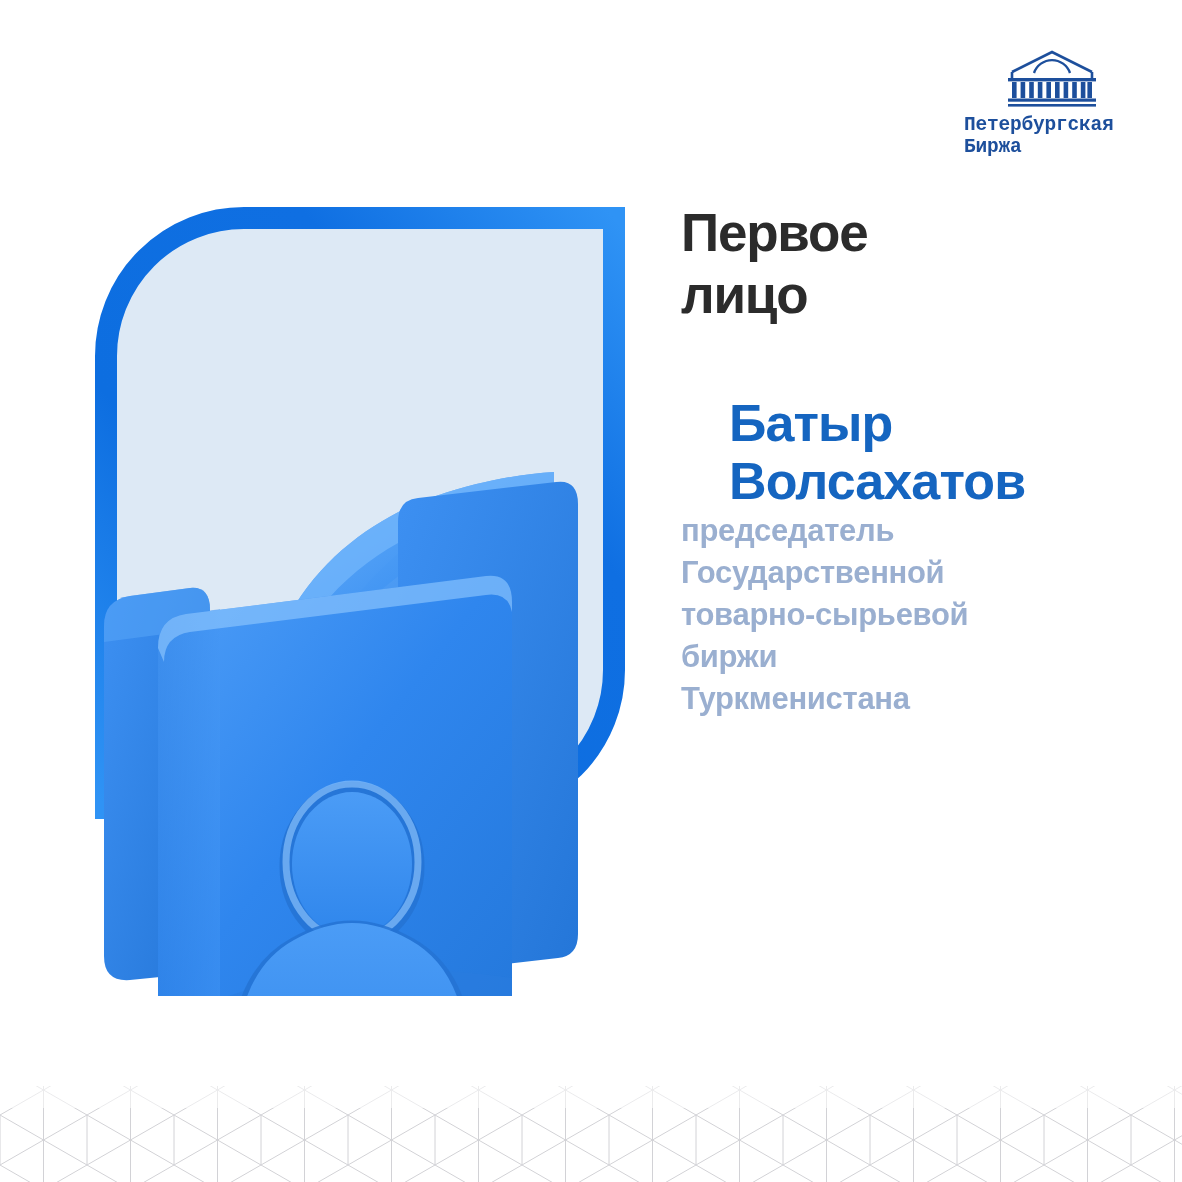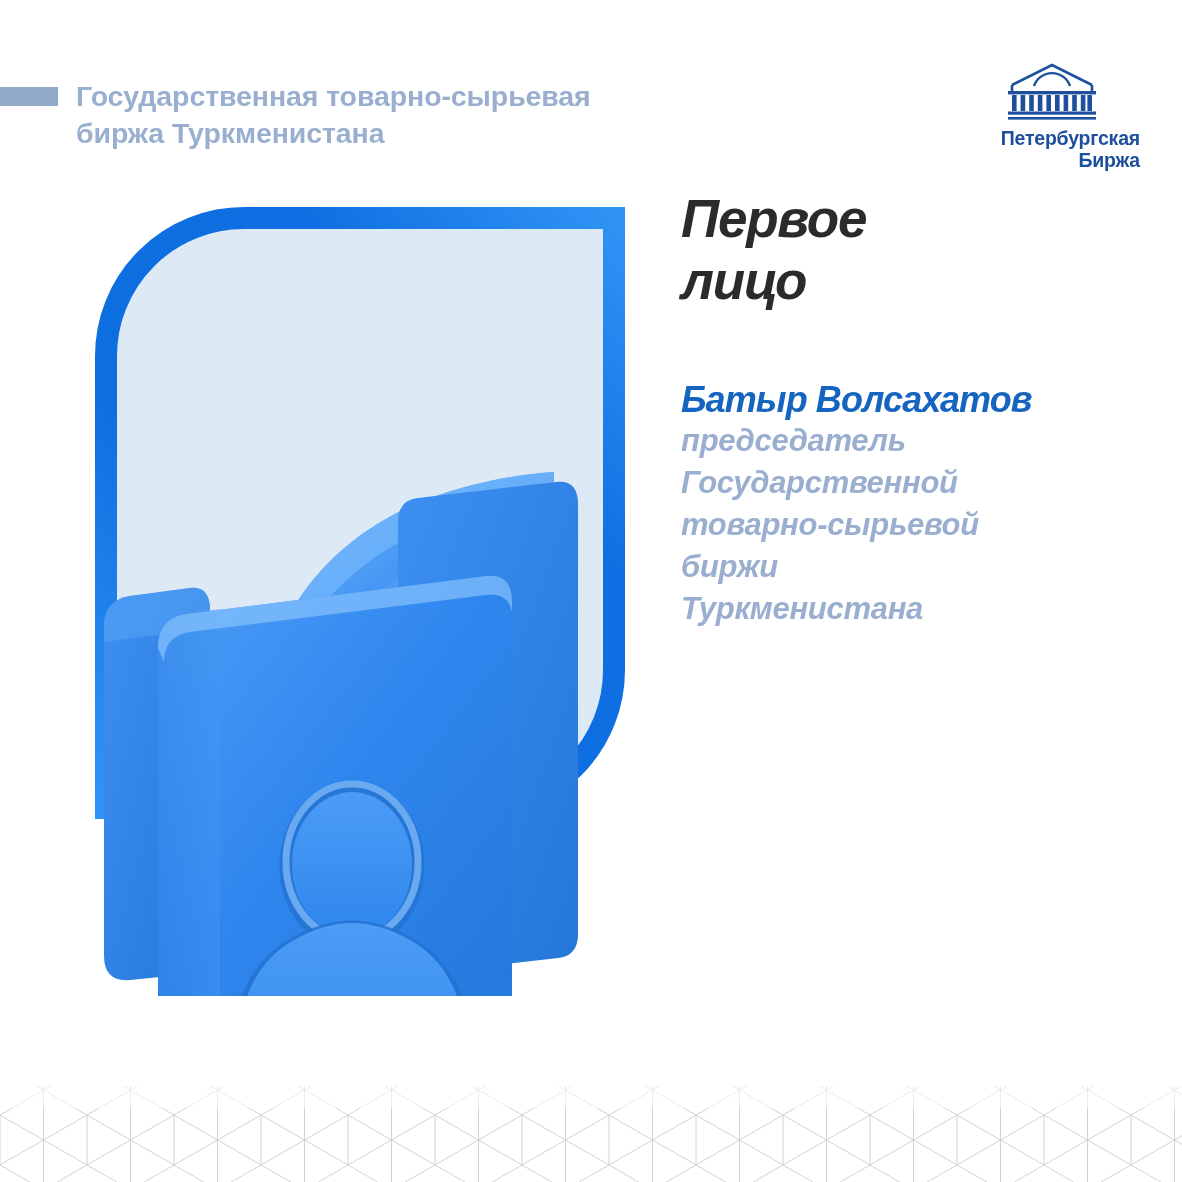--- a/index.html
+++ b/index.html
@@ -42,24 +42,25 @@
     line-height: 1.29;
     font-weight: 700;
     color: #9aafd0;
     letter-spacing: -0.1px;
     white-space: pre-line;
   }
 
   
   .logo {
     position: absolute;
-    top: 60px;
+    top: 47px;
     right: 42px;
     width: 176px;
-    text-align: right;
+    text-align: left;
+    font-family: Liberation Mono, monospace;
   }
   .logo-building {
     display: block;
     margin: 0 auto;
     width: 92px;
     height: 62px;
   }
   .logo-text {
     margin-top: 6px;
     font-size: 19.5px;
@@ -81,39 +82,39 @@
   .illustration svg {
     display: block;
     width: 100%;
     height: 100%;
   }
 
   
   .content {
     position: absolute;
     left: 681px;
-    top: 188px;
+    top: 202px;
     width: 440px;
-    font-style: italic;
   }
   .eyebrow {
     font-size: 53px;
     line-height: 1.17;
     font-weight: 700;
     color: #2b2b2b;
     letter-spacing: -1.2px;
     white-space: pre-line;
   }
   .person-name {
     margin-top: 68px;
-    font-size: 36px;
+    font-size: 52px;
     line-height: 1.12;
     font-weight: 700;
     color: #1565c0;
     letter-spacing: -0.9px;
+    margin-left: 48px;
   }
   .person-role {
     font-size: 31px;
     line-height: 1.35;
     font-weight: 700;
     color: #9aafd0;
     letter-spacing: -0.3px;
     white-space: pre-line;
   }
 
@@ -126,25 +127,20 @@
     height: 96px;
     overflow: hidden;
   }
   .pattern svg { display: block; width: 1182px; height: 96px; }
 </style>
 </head>
 <body>
 
 <div class="poster">
 
-  <div class="header">
-    <div class="header-dash"></div>
-    <div class="header-title">Государственная товарно-сырьевая
-биржа Туркменистана</div>
-  </div>
 
   <div class="logo">
     <svg class="logo-building" viewBox="0 0 92 62" aria-hidden="true">
       <g fill="none" stroke="#1d4f9c" stroke-width="2.6">
         <path d="M6 25 L46 5 L86 25"></path>
         <path d="M6 25 L6 31 M86 25 L86 31"></path>
         <path d="M28 26 A19 19 0 0 1 64 26" stroke-width="2.4"></path>
       </g>
       <rect x="2" y="31" width="88" height="3.4" fill="#1d4f9c"></rect>
       <g fill="#1d4f9c">

